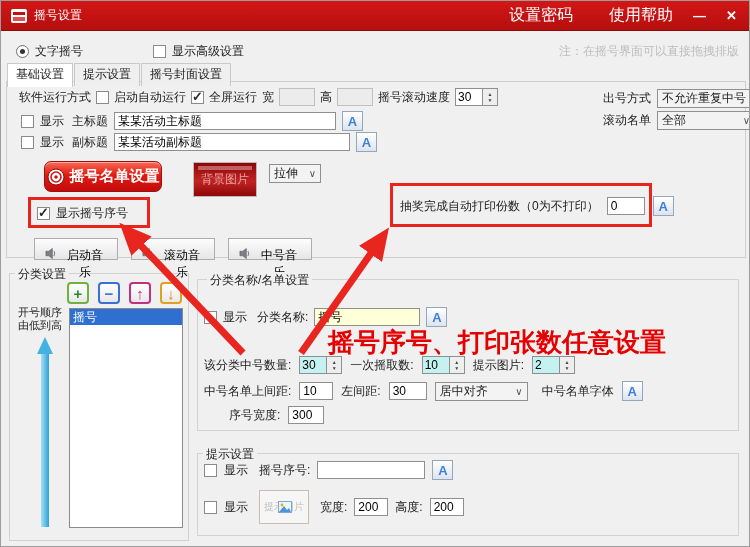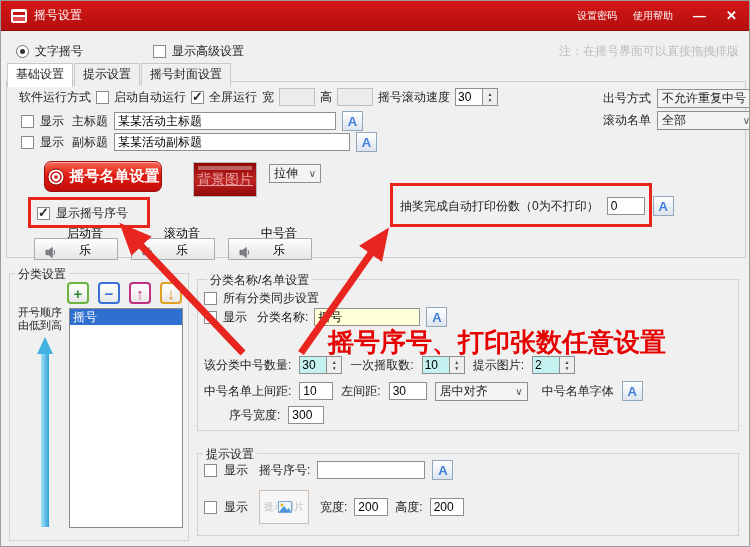--- a/index.html
+++ b/index.html
@@ -8,21 +8,21 @@
 
   .window { position:relative; width:750px; height:547px; background:#f0f0f0;
             border:1px solid #9c9c9c; overflow:hidden; }
 
   
   .titlebar { position:absolute; top:0; left:0; right:0; height:30px;
               background:linear-gradient(#d31616,#b50f0f); border-bottom:1px solid #8f0b0b;
               display:flex; align-items:center; padding:0 12px 0 10px; color:#fff; }
   .titlebar .title { margin-left:7px; font-size:12px; }
   .titlebar .spacer { flex:1; }
-  .tb-link { color:#fff; font-size:10px; margin-left:16px; cursor:pointer; }
+  .tb-link { color:#fff; font-size:16px; margin-left:36px; cursor:pointer; }
   .tb-btn { color:#fff; margin-left:20px; font-weight:bold; cursor:pointer; font-size:13px; }
   .appicon { width:16px; height:14px; background:#fff; border-radius:2px; position:relative; }
   .appicon::after { content:""; position:absolute; left:2px; right:2px; top:3px; height:3px; background:#c11212; }
   .appicon::before { content:""; position:absolute; left:2px; right:2px; bottom:2px; height:4px; background:#e05050; }
 
   
   .abs { position:absolute; }
   .rowflex { position:absolute; display:flex; align-items:center; }
   .lbl { white-space:nowrap; }
   .cb { width:13px; height:13px; background:#fff; border:1px solid #8a8a8a; display:inline-block;
@@ -64,26 +64,26 @@
   
   .redbtn { position:absolute; left:43px; top:160px; width:118px; height:31px; border-radius:7px;
             border:1px solid #9d0f0f; background:linear-gradient(#f96a55,#e01c12 45%,#c30b0b);
             color:#fff; font-size:15px; font-weight:bold; display:flex; align-items:center;
             justify-content:center; gap:5px; cursor:pointer; box-shadow:inset 0 1px 0 rgba(255,255,255,.45); }
 
   
   .thumb { position:absolute; left:192px; top:161px; width:64px; height:35px; border:1px solid #bbb;
            background:linear-gradient(#8f0606,#c02424 55%,#8f0606); display:flex; align-items:center;
            justify-content:center; overflow:hidden; cursor:pointer; }
-  .thumb .t { color:#e9a0a0; font-size:14px; white-space:nowrap;text-decoration:underline; }
+  .thumb .t { color:#e9a0a0; font-size:12px; white-space:nowrap; }
   .thumb::before { content:""; position:absolute; top:3px; left:4px; right:4px; height:4px; background:rgba(255,255,255,.35); }
 
   
   .musicbtn { height:22px; border:1px solid #adadad; background:linear-gradient(#fdfdfd,#e6e6e6);
-              display:inline-flex; align-items:flex-end; gap:6px; padding:0 10px; font-size:12px;
+              display:inline-flex; align-items:flex-start; gap:6px; padding:8px 10px; font-size:12px;
               cursor:pointer; width:84px; }
 
   
   .cbt { width:22px; height:22px; border-radius:4px; display:inline-flex; align-items:center;
          justify-content:center; font-size:15px; font-weight:bold; cursor:pointer;
          background:linear-gradient(#ffffff,#e8e8e8); }
   .cbt.add { border:2px solid #6db33f; color:#2e8b2e; }
   .cbt.rem { border:2px solid #3a6fd8; color:#3a6fd8; }
   .cbt.up  { border:2px solid #c03080; color:#c03080; }
   .cbt.dn  { border:2px solid #e0a020; color:#e08820; }
@@ -275,24 +275,20 @@
   <div class="listbox">
     <div class="item">摇号</div>
   </div>
   <div class="uparrow">
     <div class="head"></div>
       <div class="shaft"></div>
   </div>
 
   <div class="grp" style="left:196px; top:278px; width:542px; height:152px;"></div>
   <span class="grp-label" style="left:206px; top:271px;">分类名称/名单设置</span>
-  <div class="rowflex" style="left:203px; top:289px; gap:6px; z-index:2;">
-    <span class="cb"></span>
-    <span class="lbl">所有分类同步设置</span>
-  </div>
   <div class="rowflex" style="left:203px; top:306px; gap:6px; z-index:2;">
     <span class="cb"></span>
     <span class="lbl">显示</span>
     <span class="lbl" style="margin-left:4px;">分类名称:</span>
     <input class="tin" style="width: 106px; background: rgb(255, 255, 216);" value="摇号">
     <button class="abtn">
         <span>A</span>
       </button>
   </div>
 

